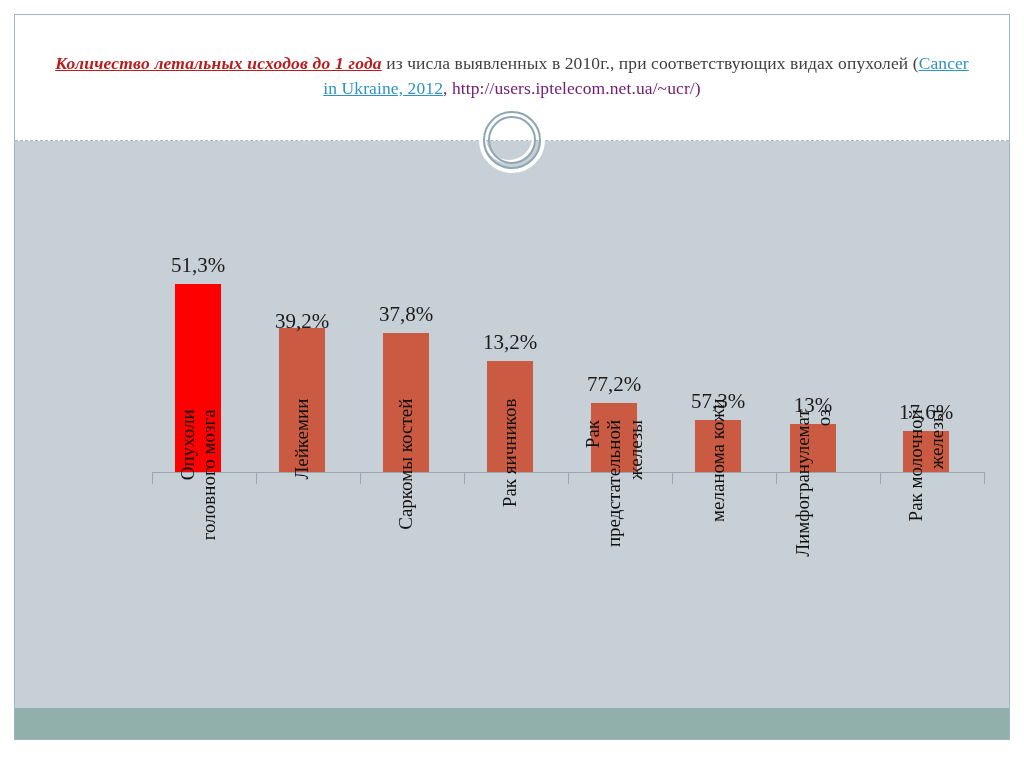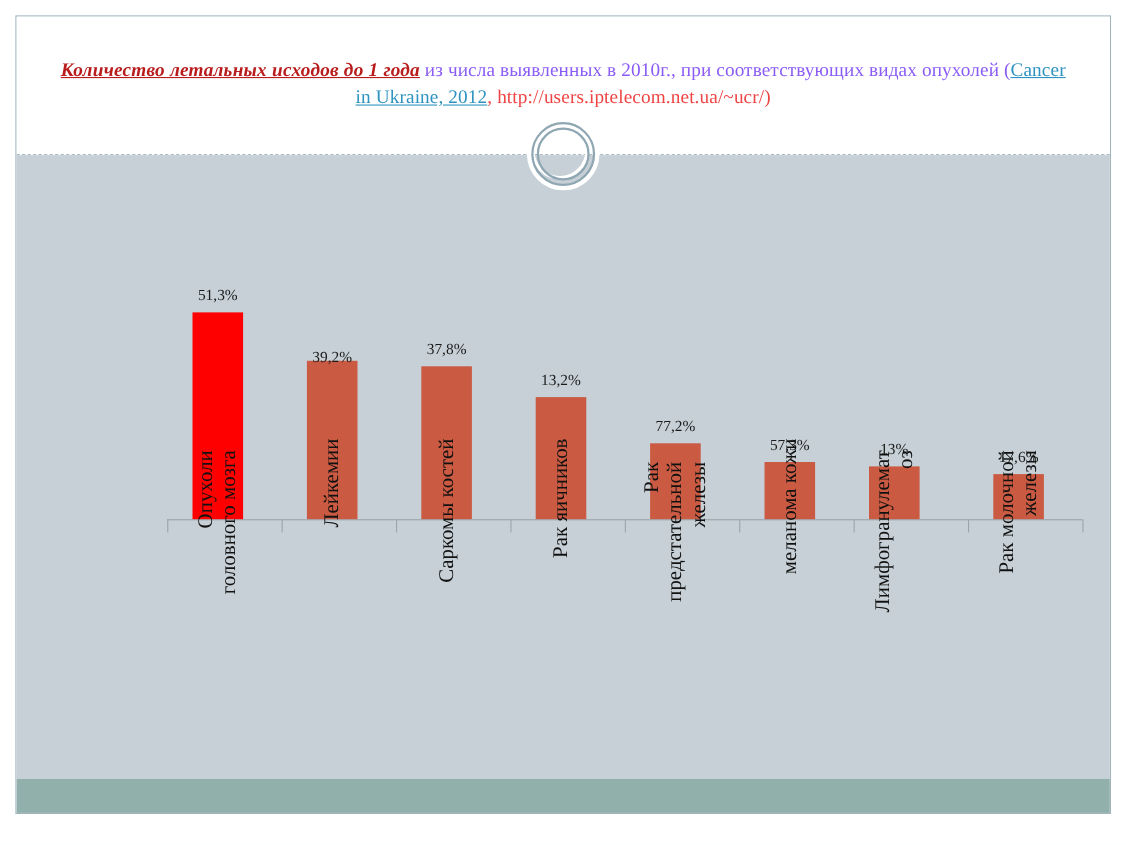--- a/index.html
+++ b/index.html
@@ -46,27 +46,27 @@
     letter-spacing: 0.1px;
   }
 
   .t-emph {
     color: #b91c1c;
     font-weight: bold;
     font-style: italic;
     text-decoration: underline;
     letter-spacing: 0.2px;
   }
-  .t-plain { color: #8b5cf6; }
+  .t-plain { color: #404040; }
   .t-link {
     color: #2f93c2;
     text-decoration: underline;
     cursor: pointer;
   }
-  .t-url { color: #ef4444; margin-top: 16px; }
+  .t-url { color: #701a75; margin-top: 16px; }
 
   
   #divider {
     position: absolute;
     left: 0;
     top: 125px;
     width: 100%;
     height: 0;
     border-top: 1px dashed #a9bcc4;
   }
@@ -162,21 +162,21 @@
     background: #cb5a42;
   }
   .bar.highlight { background: #ff0000; }
 
   .bar-value {
     position: absolute;
     left: 0;
     width: 100%;
     text-align: center;
     font-family: "Liberation Serif", serif;
-    font-size: 14px;
+    font-size: 21px;
     color: #1b1b1b;
     white-space: nowrap;
   }
 
   .cat-label {
     position: absolute;
     top: 352px;
     left: 50%;
     width: 210px;
     margin-left: -105px;

